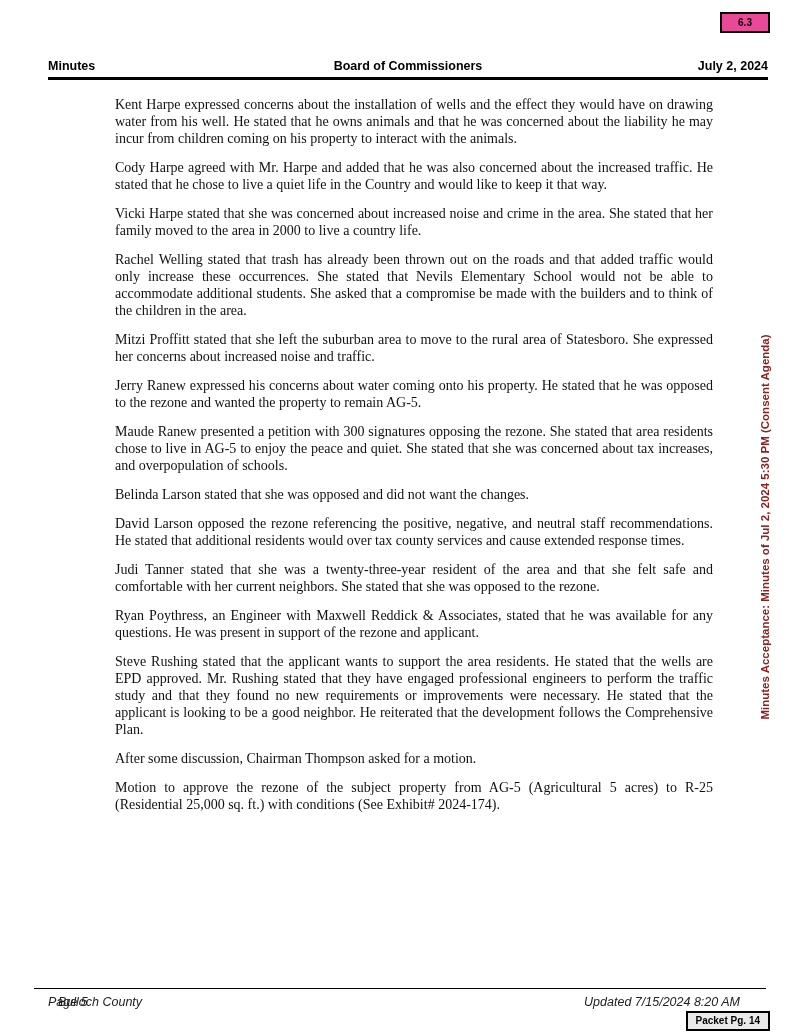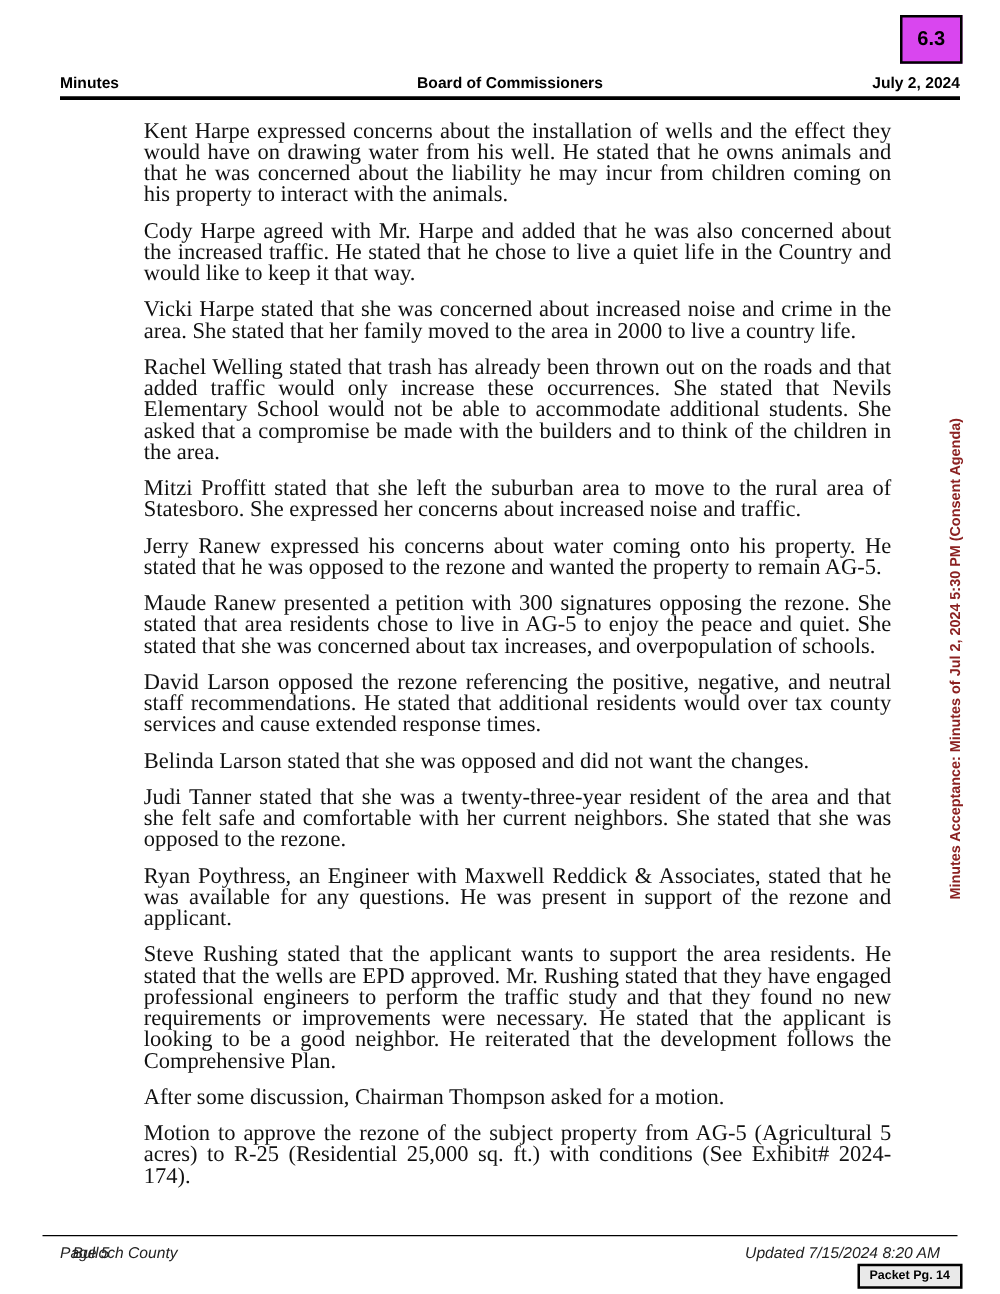--- a/index.html
+++ b/index.html
@@ -12,29 +12,29 @@
     font-family: "Liberation Serif", serif;
     overflow: hidden;
   }
 
   
   .tab-box {
     position: absolute;
     top: 12px;
     right: 30px;
     width: 50px;
-    height: 39px;
+    height: 21px;
     border: 2px solid #000;
-    background: #d946ef;
+    background: #ec4899;
     display: flex;
     align-items: center;
     justify-content: center;
     font-family: "Liberation Sans", sans-serif;
     font-weight: bold;
-    font-size: 16px;
+    font-size: 10px;
   }
 
   
   .header-row {
     position: absolute;
     top: 40px;
     left: 48px;
     right: 32px;
     display: flex;
     justify-content: space-between;
@@ -48,21 +48,21 @@
   .header-row .center { position: absolute; left: 0; right: 0; text-align: center; }
   .header-row .left  { position: relative; z-index: 1; margin-top: 19px; }
   .header-row .right { position: relative; z-index: 1; }
 
   
   .body-text {
     position: absolute;
     top: 96px;
     left: 115px;
     width: 598px;
-    font-size: 18px;
+    font-size: 14px;
     line-height: 17px;
     text-align: justify;
     color: #111;
   }
   .body-text p { margin-bottom: 12px; }
 
   
   .sidebar-note {
     position: absolute;
     top: 527px;
@@ -93,21 +93,21 @@
     top: 995px;
     left: 48px;
     right: 48px;
     font-family: "Liberation Sans", sans-serif;
     font-style: italic;
     font-size: 12.5px;
     color: #222;
   }
   .footer-row .left { position: absolute; left: 10px; }
   .footer-row .center { position: absolute; left: 0; right: 0; }
-  .footer-row .right { position: absolute; right: 0; }
+  .footer-row .right { position: absolute; right: 12px; }
 
   .packet-box {
     position: absolute;
     right: 30px;
     top: 1011px;
     border: 2px solid #000;
     background: #e9e9e9;
     padding: 2px 8px 3px 8px;
     font-family: "Liberation Sans", sans-serif;
     font-weight: bold;
@@ -130,22 +130,22 @@
   </div>
 
   <div class="body-text">
     <p>Kent Harpe expressed concerns about the installation of wells and the effect they would have on drawing water from his well. He stated that he owns animals and that he was concerned about the liability he may incur from children coming on his property to interact with the animals.</p>
     <p>Cody Harpe agreed with Mr. Harpe and added that he was also concerned about the increased traffic.  He stated that he chose to live a quiet life in the Country and would like to keep it that way.</p>
     <p>Vicki Harpe stated that she was concerned about increased noise and crime in the area. She stated that her family moved to the area in 2000 to live a country life.</p>
     <p>Rachel Welling stated that trash has already been thrown out on the roads and that added traffic would only increase these occurrences. She stated that Nevils Elementary School would not be able to accommodate additional students. She asked that a compromise be made with the builders and to think of the children in the area.</p>
     <p>Mitzi Proffitt stated that she left the suburban area to move to the rural area of Statesboro. She expressed her concerns about increased noise and traffic.</p>
     <p>Jerry Ranew expressed his concerns about water coming onto his property. He stated that he was opposed to the rezone and wanted the property to remain AG-5.</p>
     <p>Maude Ranew presented a petition with 300 signatures opposing the rezone. She stated that area residents chose to live in AG-5 to enjoy the peace and quiet. She stated that she was concerned about tax increases, and overpopulation of schools.</p>
+    <p>Belinda Larson stated that she was opposed and did not want the changes.</p>
     <p>David Larson opposed the rezone referencing the positive, negative, and neutral staff recommendations. He stated that additional residents would over tax county services and cause extended response times.</p>
-    <p>Belinda Larson stated that she was opposed and did not want the changes.</p>
     <p>Judi Tanner stated that she was a twenty-three-year resident of the area and that she felt safe and comfortable with her current neighbors. She stated that she was opposed to the rezone.</p>
     <p>Ryan Poythress, an Engineer with Maxwell Reddick &amp; Associates, stated that he was available for any questions. He was present in support of the rezone and applicant.</p>
     <p>Steve Rushing stated that the applicant wants to support the area residents. He stated that the wells are EPD approved. Mr. Rushing stated that they have engaged professional engineers to perform the traffic study and that they found no new requirements or improvements were necessary. He stated that the applicant is looking to be a good neighbor. He reiterated that the development follows the Comprehensive Plan.</p>
     <p>After some discussion, Chairman Thompson asked for a motion.</p>
     <p>Motion to approve the rezone of the subject property from AG-5 (Agricultural 5 acres) to R-25 (Residential 25,000 sq. ft.) with conditions (See Exhibit# 2024-174).</p>
   </div>
 
   <div class="sidebar-note">Minutes Acceptance: Minutes of Jul 2, 2024 5:30 PM  (Consent Agenda)</div>
 
   <div class="footer-rule"></div>

